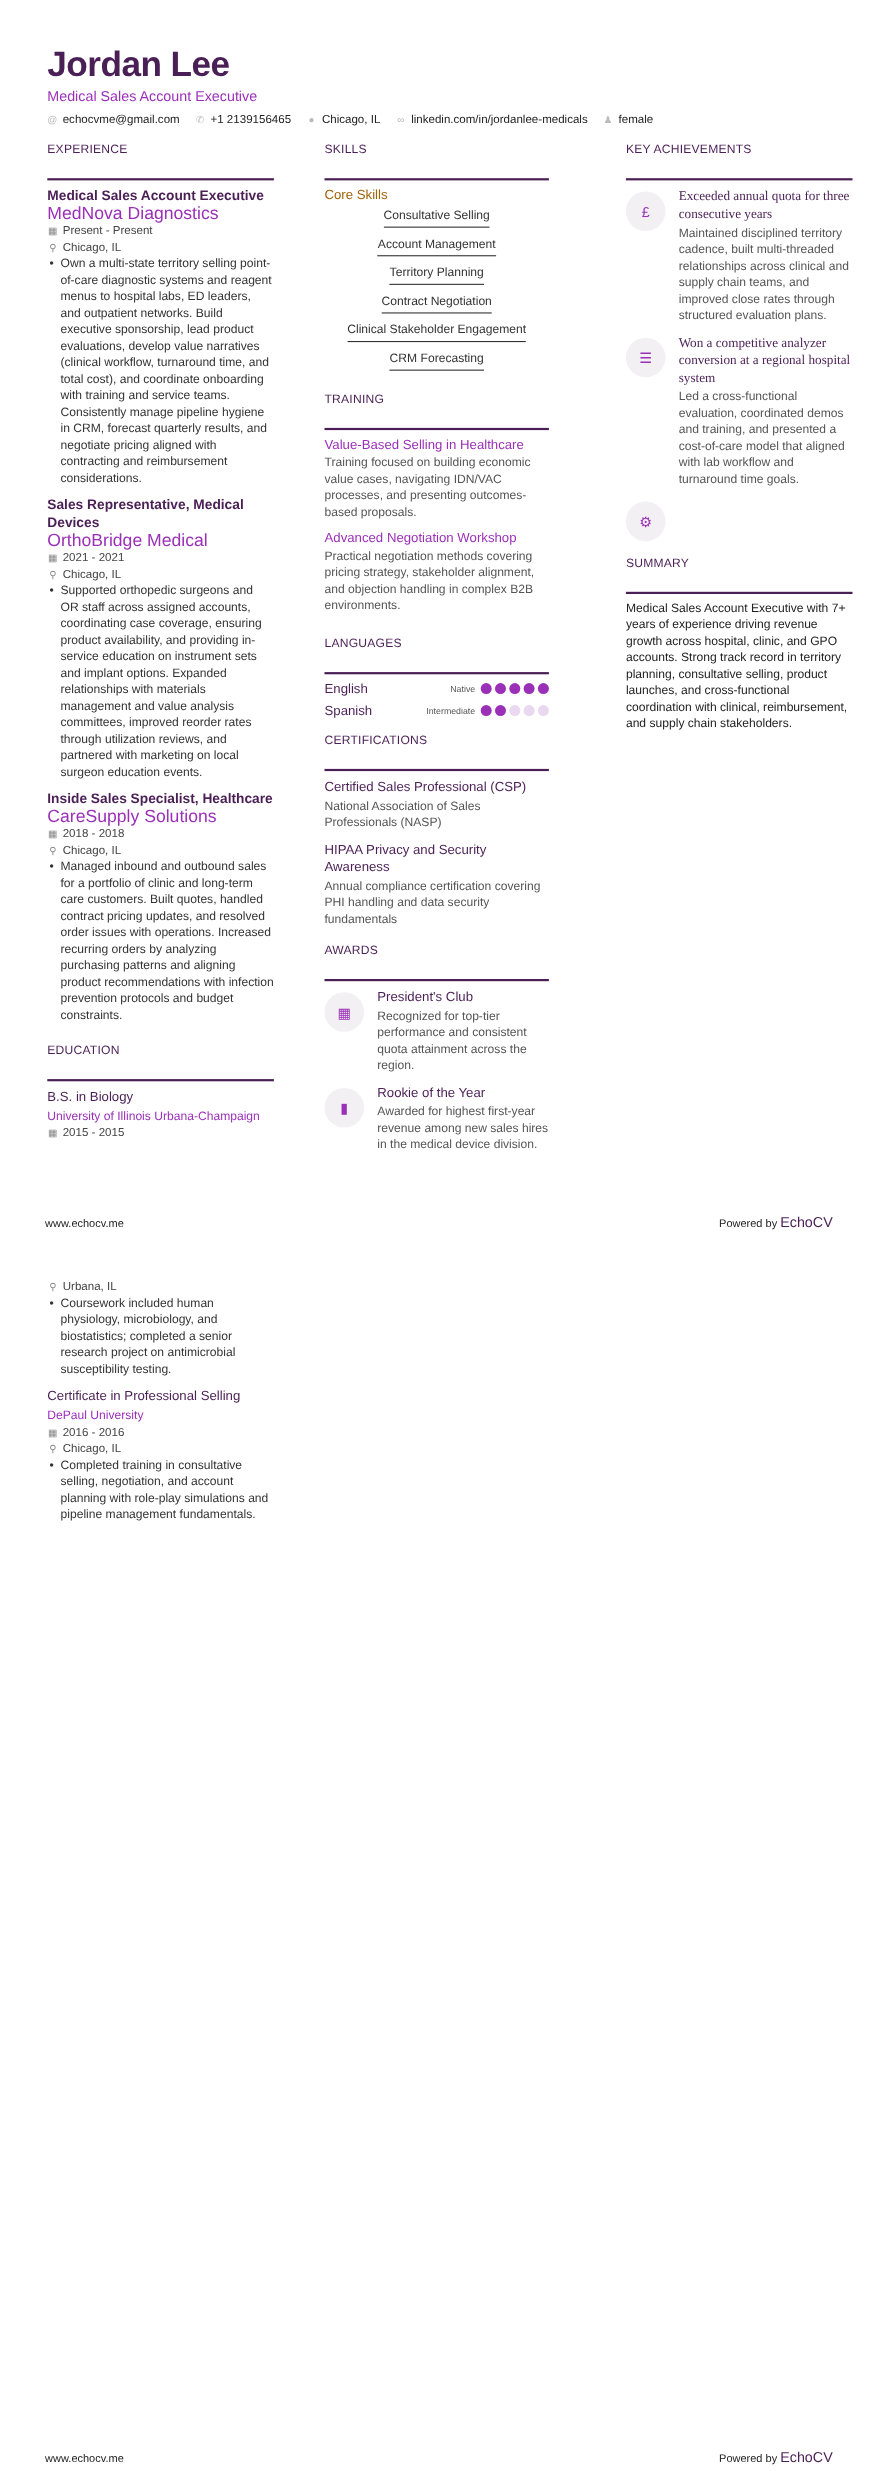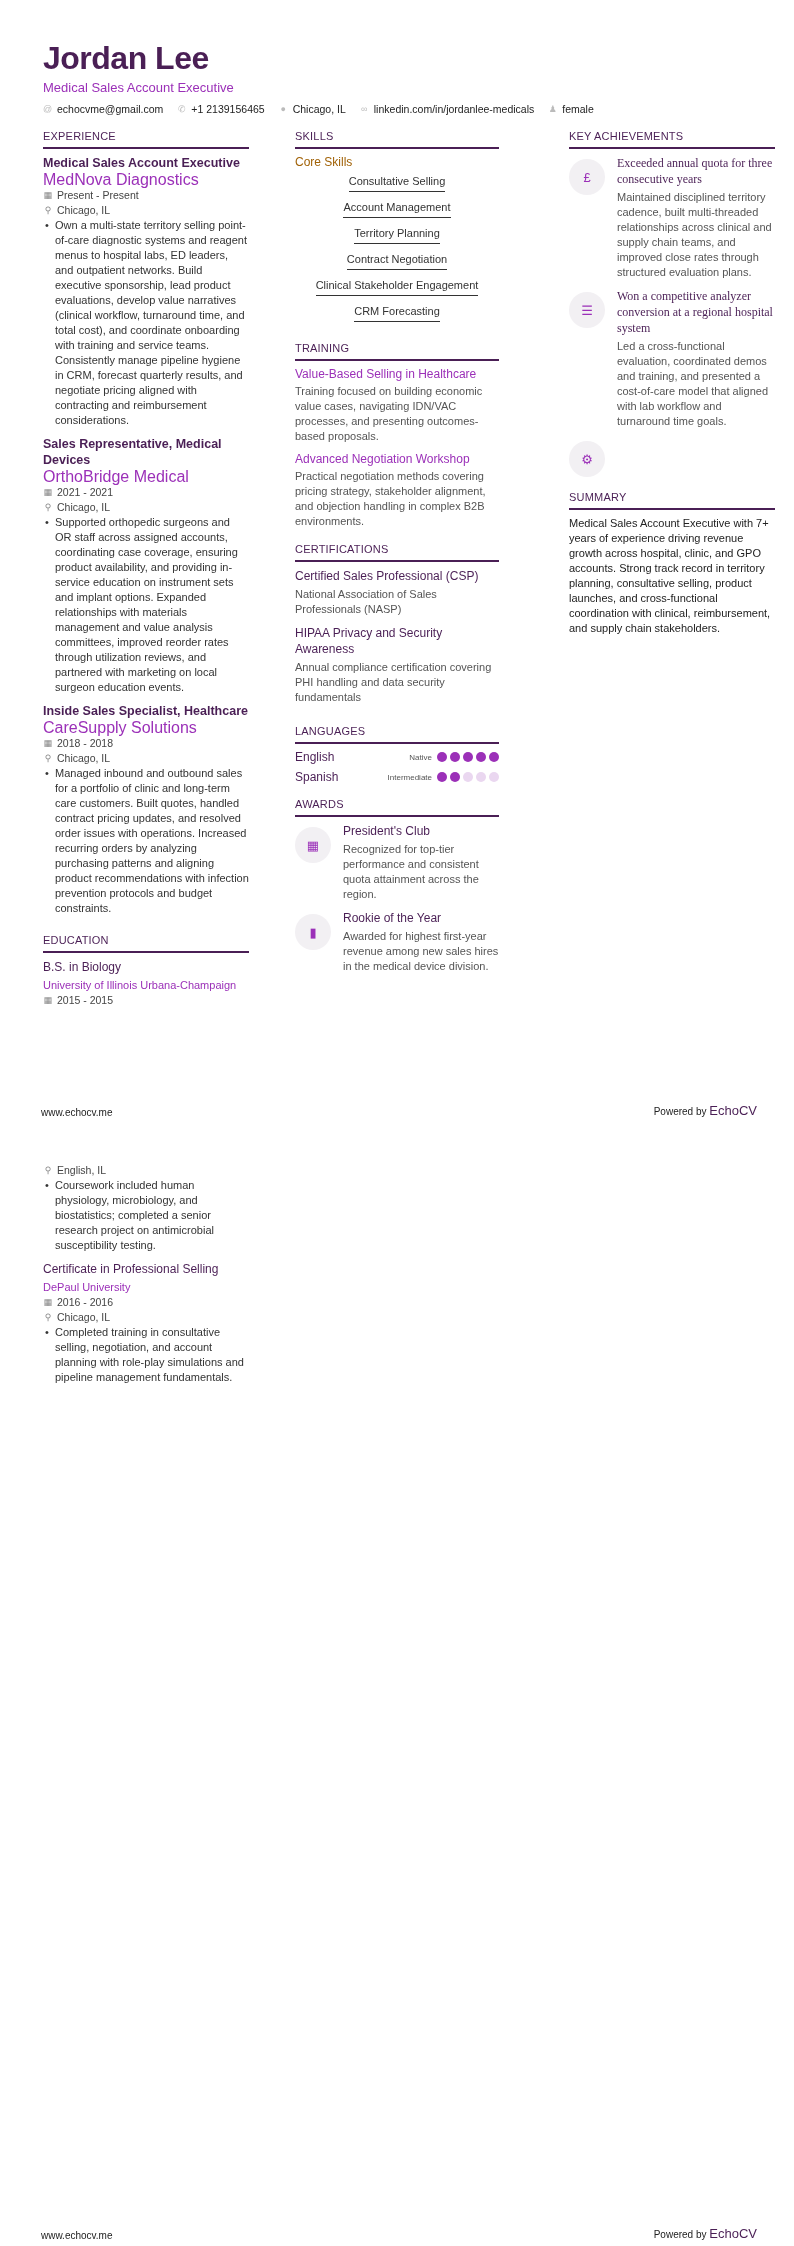--- a/index.html
+++ b/index.html
@@ -6,21 +6,21 @@
   html, body { width: 794px; background: #fff; }
   body { font-family: "Liberation Sans", sans-serif; color: #333; position: relative; height: 2246px; overflow: hidden; }
   .header { position: absolute; left: 43px; top: 40px; }
   .name { font-size: 32px; font-weight: bold; color: #4a1f55; letter-spacing: -0.5px; line-height: 36px; }
   .title { font-size: 13px; color: #9b30b8; margin-top: 4px; }
   .contacts { display: flex; gap: 14px; margin-top: 8px; font-size: 10.5px; color: #222; align-items: center; }
   .contact { display: flex; align-items: center; gap: 5px; }
   .cicon { width: 9px; height: 9px; color: #bbb; font-size: 9px; line-height: 9px; display: inline-block; text-align: center; }
 
   .col { position: absolute; }
-  .sec-title { font-size: 11px; color: #4a1f55; text-transform: uppercase; padding-bottom: 5px; border-bottom: 2.5px solid #4a1f55; margin-bottom: 6px; letter-spacing: 0.2px; }
+  .sec-title { font-size: 11px; color: #4a1f55; text-transform: uppercase; padding-bottom: 20px; border-bottom: 2.5px solid #4a1f55; margin-bottom: 6px; letter-spacing: 0.2px; }
   .job-title { font-size: 12.5px; font-weight: bold; color: #4a1f55; line-height: 16px; }
   .company { font-size: 16px; color: #9b30b8; line-height: 17px; }
   .meta { font-size: 10.5px; color: #444; display: flex; align-items: center; gap: 4px; line-height: 15px; }
   .meta .mi { color: #888; font-size: 9px; width: 10px; text-align: center; }
   ul.bul { list-style: none; font-size: 11px; line-height: 15px; color: #333; }
   ul.bul li { position: relative; padding-left: 12px; }
   ul.bul li::before { content: "•"; position: absolute; left: 2px; top: 0; }
   .job { margin-bottom: 8px; }
 
   .sub-h { font-size: 12px; color: #a16207; margin-bottom: 3px; }
@@ -160,28 +160,20 @@
   </div>
 
   <div class="section">
     <div class="sec-title">Training</div>
     <div class="train-title">Value-Based Selling in Healthcare</div>
     <div class="desc">Training focused on building economic value cases, navigating IDN/VAC processes, and presenting outcomes-based proposals.</div>
     <div class="train-title" style="margin-top:8px;">Advanced Negotiation Workshop</div>
     <div class="desc">Practical negotiation methods covering pricing strategy, stakeholder alignment, and objection handling in complex B2B environments.</div>
   </div>
 
-  <div class="section">
-    <div class="sec-title">Certifications</div>
-    <div class="cert-title">Certified Sales Professional (CSP)</div>
-    <div class="desc">National Association of Sales Professionals (NASP)</div>
-    <div class="cert-title" style="margin-top:8px;">HIPAA Privacy and Security Awareness</div>
-    <div class="desc">Annual compliance certification covering PHI handling and data security fundamentals</div>
-  </div>
-
   <div class="section" style="margin-top:20px;">
     <div class="sec-title">Languages</div>
     <div class="lang">
       <span class="lang-name">English</span>
       <span class="lang-right">
         <span class="lang-level">Native</span>
         <span class="dots">
           <span class="dot"></span>
             <span class="dot"></span>
             <span class="dot"></span>
@@ -199,20 +191,28 @@
             <span class="dot"></span>
             <span class="dot off"></span>
             <span class="dot off"></span>
             <span class="dot off"></span>
         </span>
       </span>
     </div>
   </div>
 
   <div class="section">
+    <div class="sec-title">Certifications</div>
+    <div class="cert-title">Certified Sales Professional (CSP)</div>
+    <div class="desc">National Association of Sales Professionals (NASP)</div>
+    <div class="cert-title" style="margin-top:8px;">HIPAA Privacy and Security Awareness</div>
+    <div class="desc">Annual compliance certification covering PHI handling and data security fundamentals</div>
+  </div>
+
+  <div class="section">
     <div class="sec-title">Awards</div>
     <div class="award">
       <div class="aicon">▦</div>
       <div class="abody">
         <div class="a-title">President's Club</div>
         <div class="desc">Recognized for top-tier performance and consistent quota attainment across the region.</div>
       </div>
     </div>
     <div class="award">
       <div class="aicon">▮</div>
@@ -254,21 +254,21 @@
 
 <div class="footer" style="top:1103px;">
   <span>www.echocv.me</span>
   <span class="powered"><span>Powered by</span> <span class="brand">EchoCV</span></span>
 </div>
 
 <div class="col" style="left:43px; top:1163px; width:206px;">
   <div class="job">
     <div class="meta">
         <span class="mi">⚲</span>
-        <span>English, IL</span>
+        <span>Urbana, IL</span>
       </div>
     <ul class="bul">
         <li>Coursework included human physiology, microbiology, and biostatistics; completed a senior research project on antimicrobial susceptibility testing.</li>
       </ul>
   </div>
   <div class="job">
     <div class="cert-title">Certificate in Professional Selling</div>
     <div class="company" style="font-size:11px; line-height:15px;">DePaul University</div>
     <div class="meta">
         <span class="mi">▦</span>

